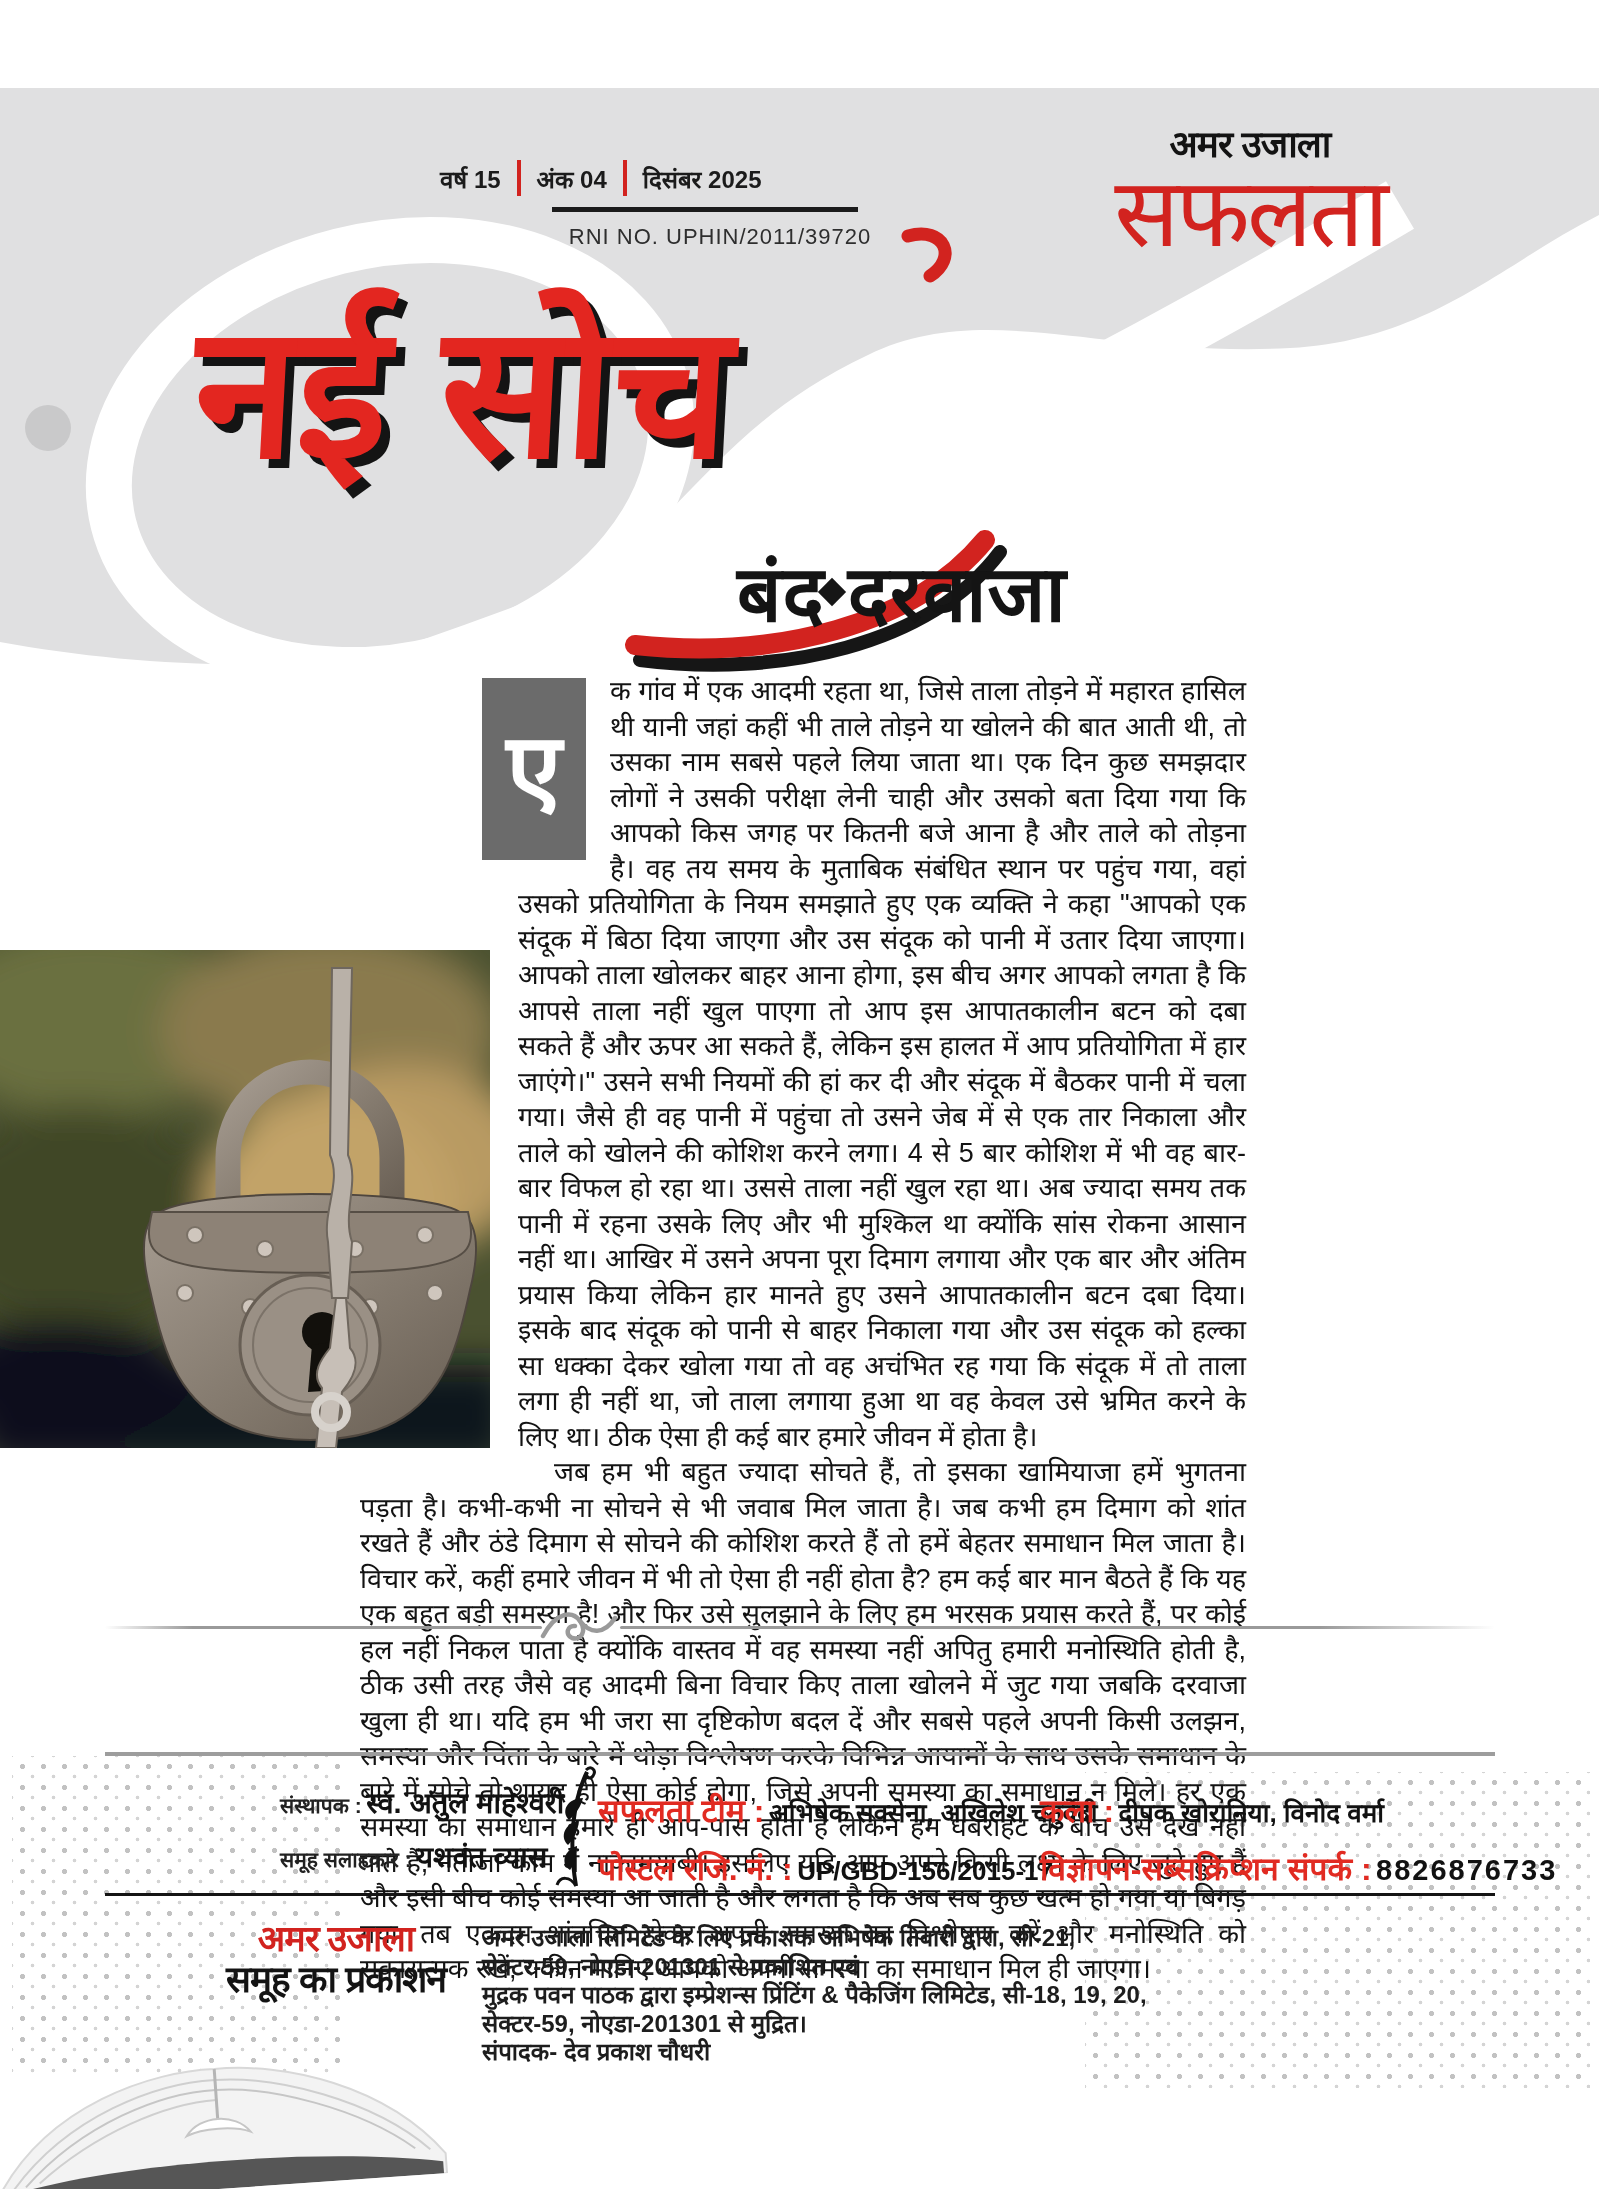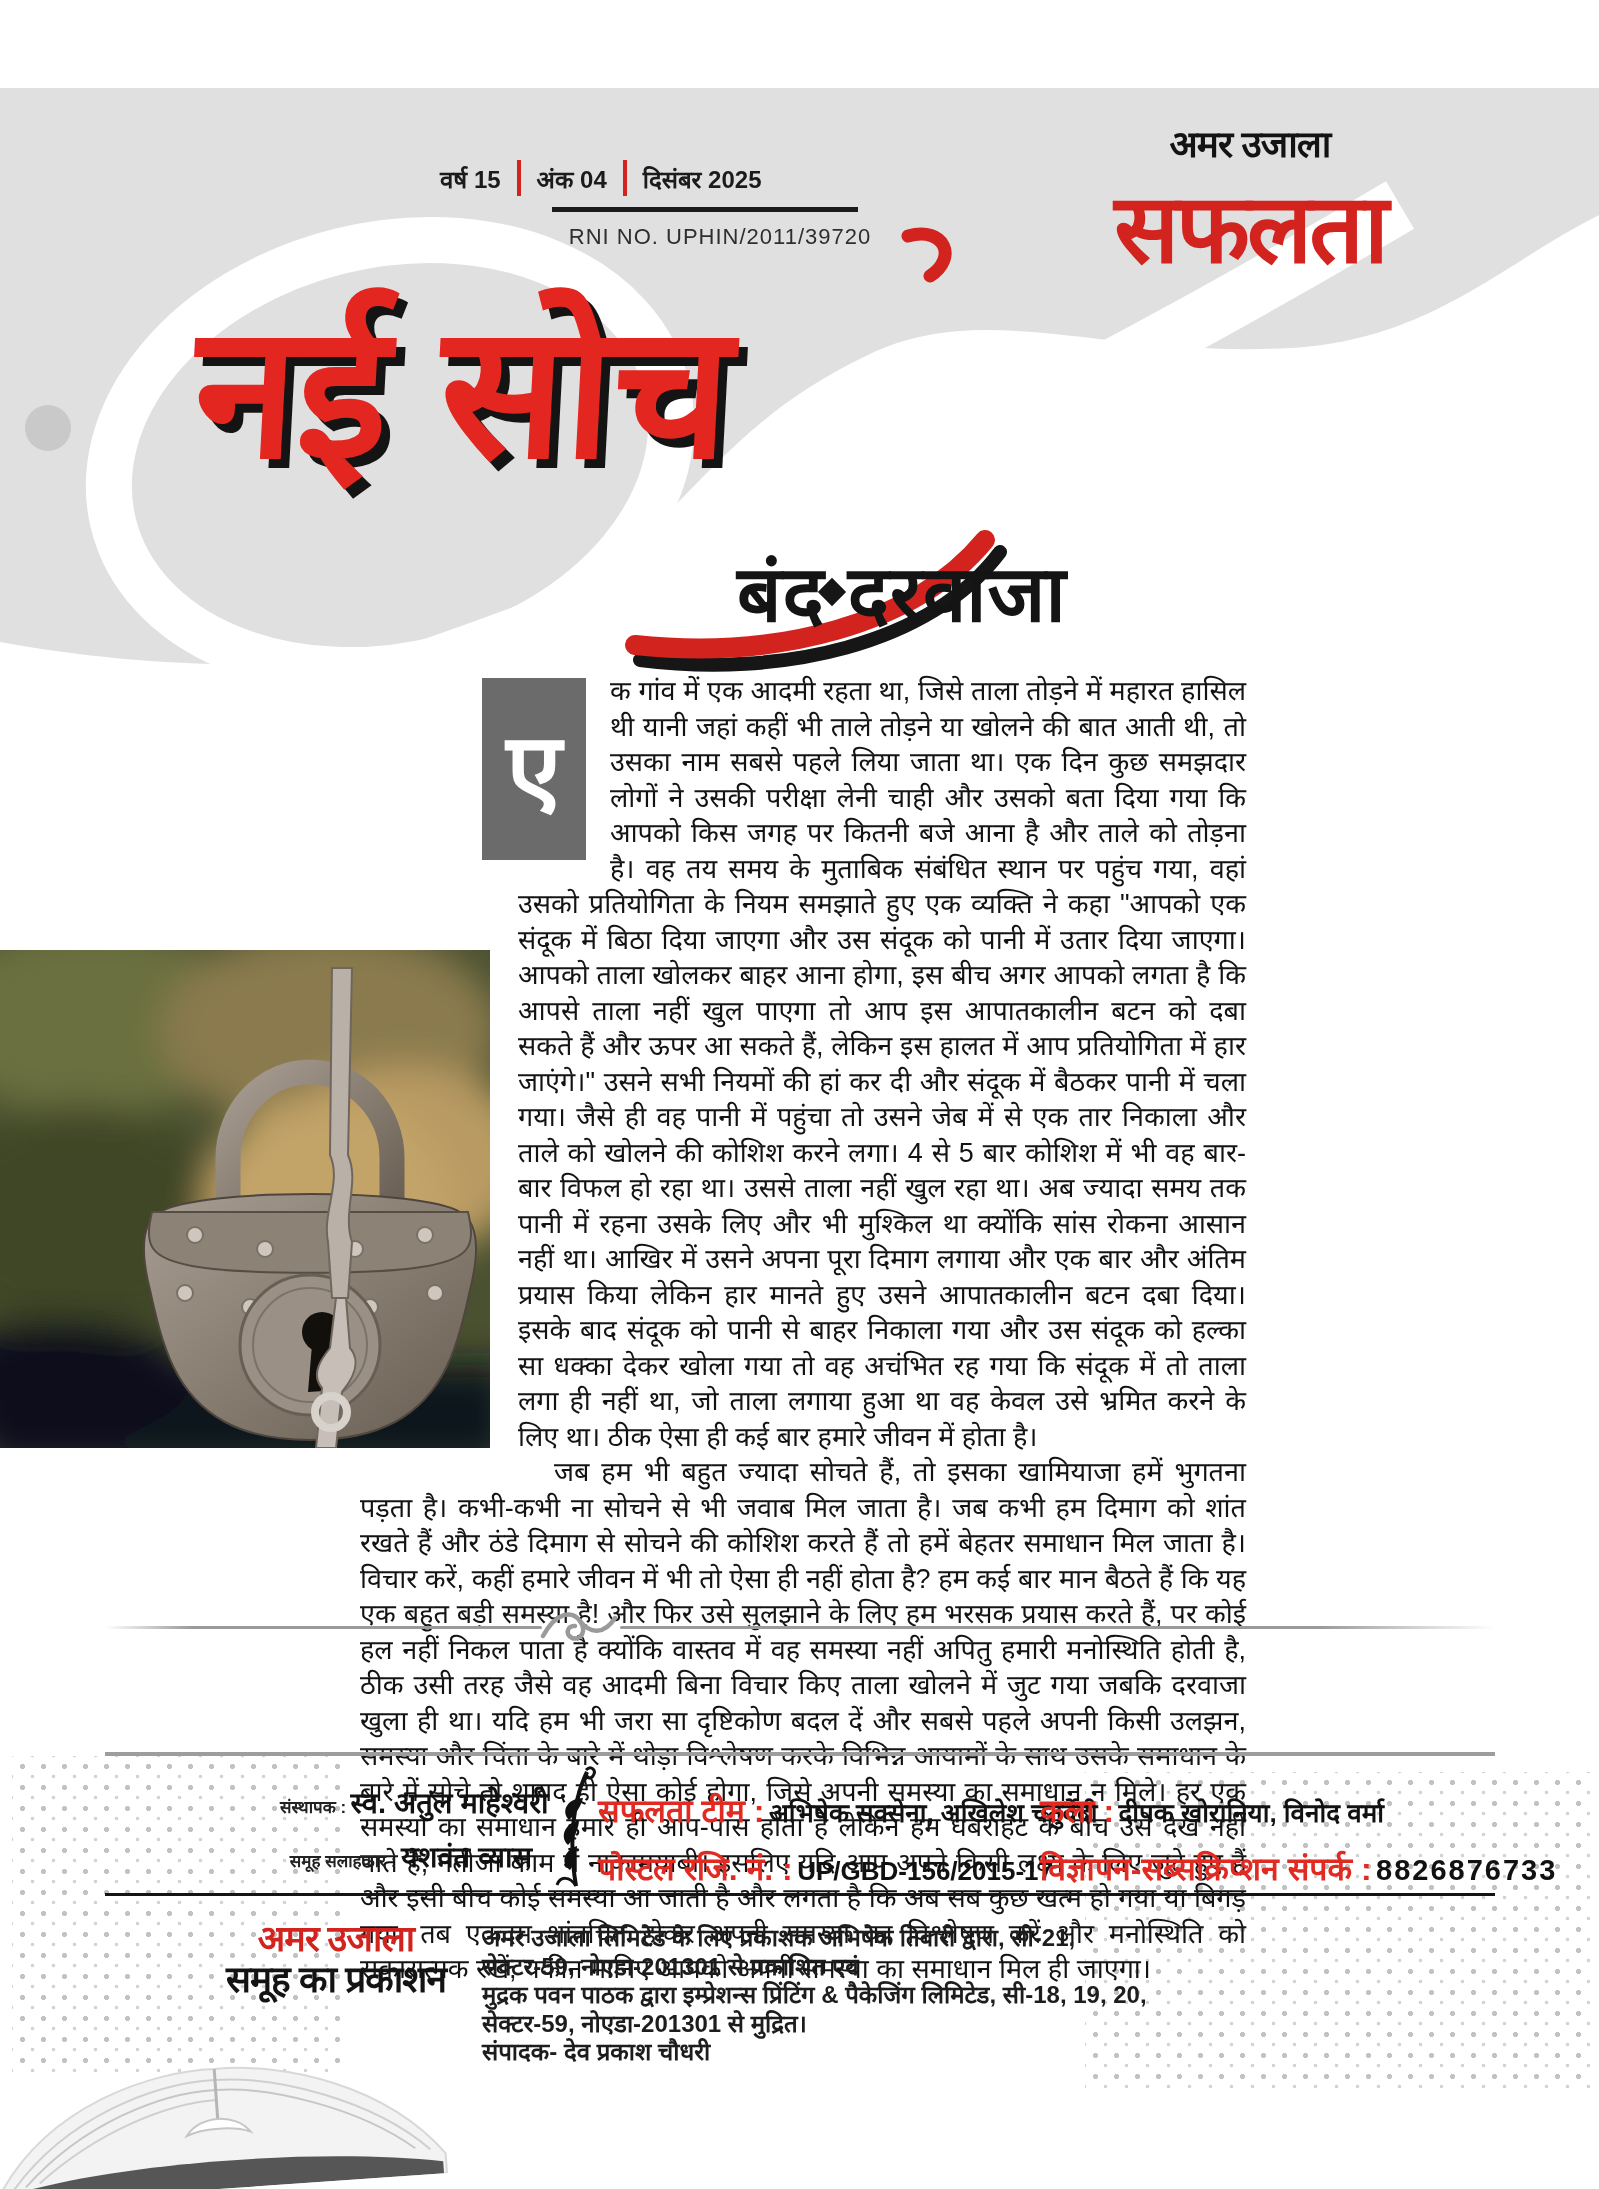--- a/index.html
+++ b/index.html
@@ -13,21 +13,21 @@
   
   .edition{left:440px;top:160px;width:560px;z-index:2;font-weight:bold;
            font-size:24px;color:#1b1b1b;white-space:nowrap;}
   .edition .sep{display:inline-block;width:4px;height:36px;background:#d2231f;
                 margin:0 16px;vertical-align:-8px;}
   .rule-black{left:552px;top:207px;width:306px;height:5px;background:#1b1b1b;z-index:2;}
   .rni{left:440px;top:224px;width:560px;text-align:center;font-size:22px;color:#2e2e2e;
        letter-spacing:1px;z-index:2;}
   .masthead{left:1040px;top:126px;width:420px;text-align:center;z-index:2;line-height:1;}
   .m-top{font-size:37px;font-weight:bold;color:#131313;letter-spacing:-1px;}
-  .m-main{font-size:96px;font-weight:bold;color:#d2231f;letter-spacing:-3px;margin-top:18px;}
+  .m-main{font-size:96px;font-weight:normal;color:#d2231f;letter-spacing:-3px;margin-top:2px;}
   
   .main-title{left:195px;top:300px;z-index:2;display:flex;gap:52px;line-height:1;
               font-size:185px;font-weight:bold;color:#e32620;
               text-shadow:9px 9px 0 #141414;transform:skewX(-3deg);white-space:nowrap;}
   .subtitle{left:737px;top:538px;z-index:2;font-size:78px;font-weight:bold;color:#141414;
             letter-spacing:1px;white-space:nowrap;}
   
   .article{left:360px;top:674px;width:886px;z-index:2;font-size:27px;line-height:35.5px;
            text-align:justify;color:#131313;}
   .article p{margin:0;}
@@ -44,21 +44,21 @@
   .div-line.l{left:105px;top:1626px;width:437px;
               background:linear-gradient(to right,rgba(154,154,154,0),#9a9a9a 20%,#9a9a9a);}
   .div-line.r{left:620px;top:1626px;width:875px;
               background:linear-gradient(to left,rgba(154,154,154,0),#9a9a9a 20%,#9a9a9a);}
   .div-orn{left:540px;top:1604px;z-index:2;}
   
   .rule-gray{left:105px;top:1752px;width:1390px;height:4px;background:#9d9d9d;z-index:2;}
   .rule-black2{left:105px;top:1893px;width:1390px;height:3px;background:#141414;z-index:2;}
   .f-col{z-index:2;}
   .f-row{white-space:nowrap;margin-bottom:15px;}
-  .f-label{font-size:17px;font-weight:bold;color:#222;}
+  .f-label{font-size:21px;font-weight:bold;color:#222;}
   .f-label.red{color:#e12b22;font-size:32px;}
   .f-value{font-size:29px;font-weight:bold;color:#111;}
   .f-value.mid{font-size:26px;margin-top:31px;}
   .f-left{left:280px;top:1782px;width:252px;text-align:right;}
   .f-mid{left:598px;top:1788px;}
   .f-right{left:1040px;top:1788px;}
   .flourish{left:552px;top:1764px;z-index:2;}
   .f-number{letter-spacing:2px;}
   
   .dots{z-index:0;

